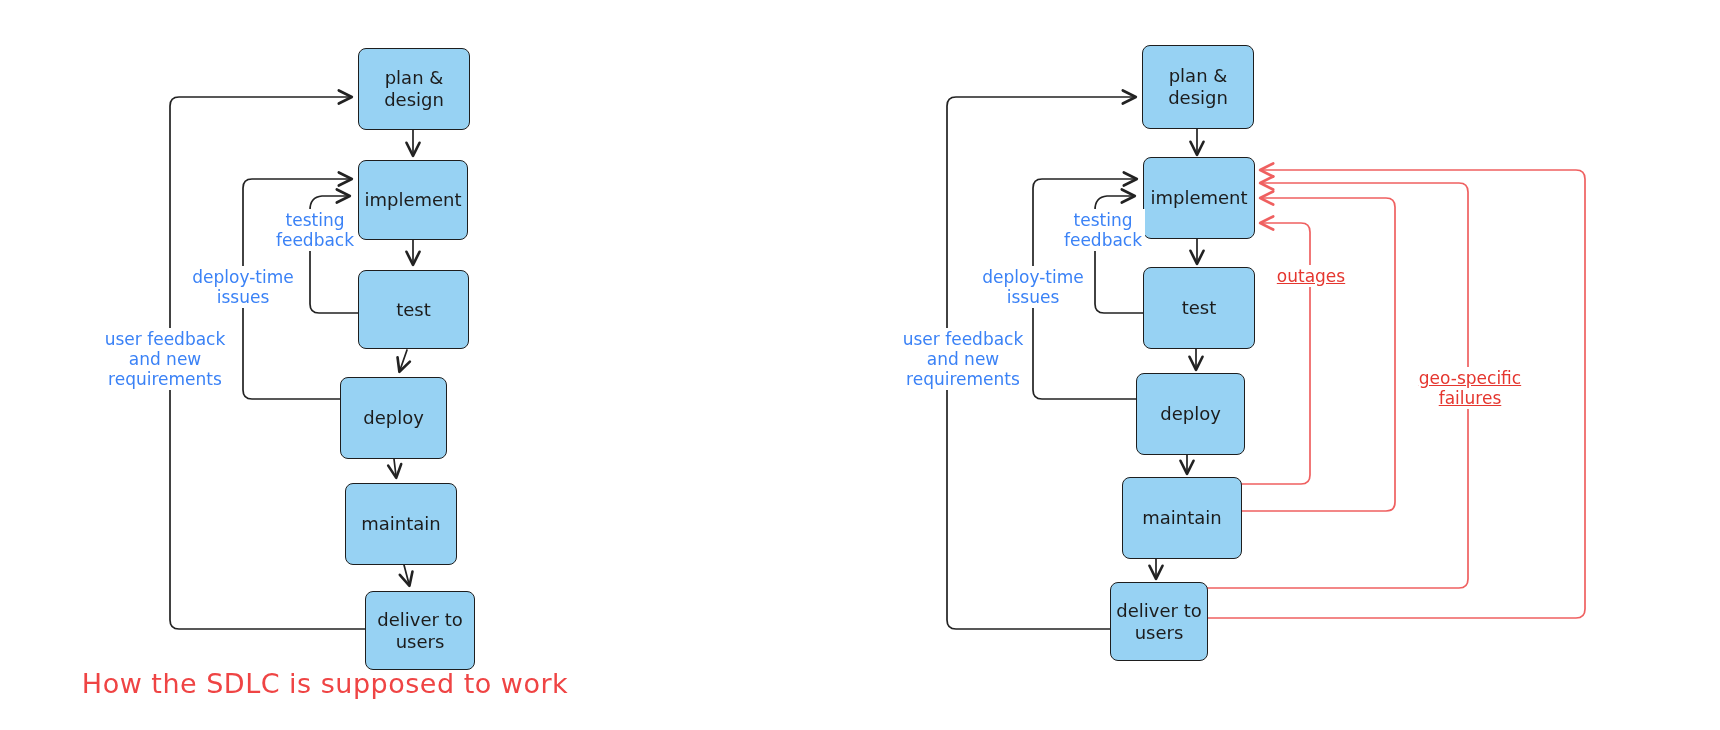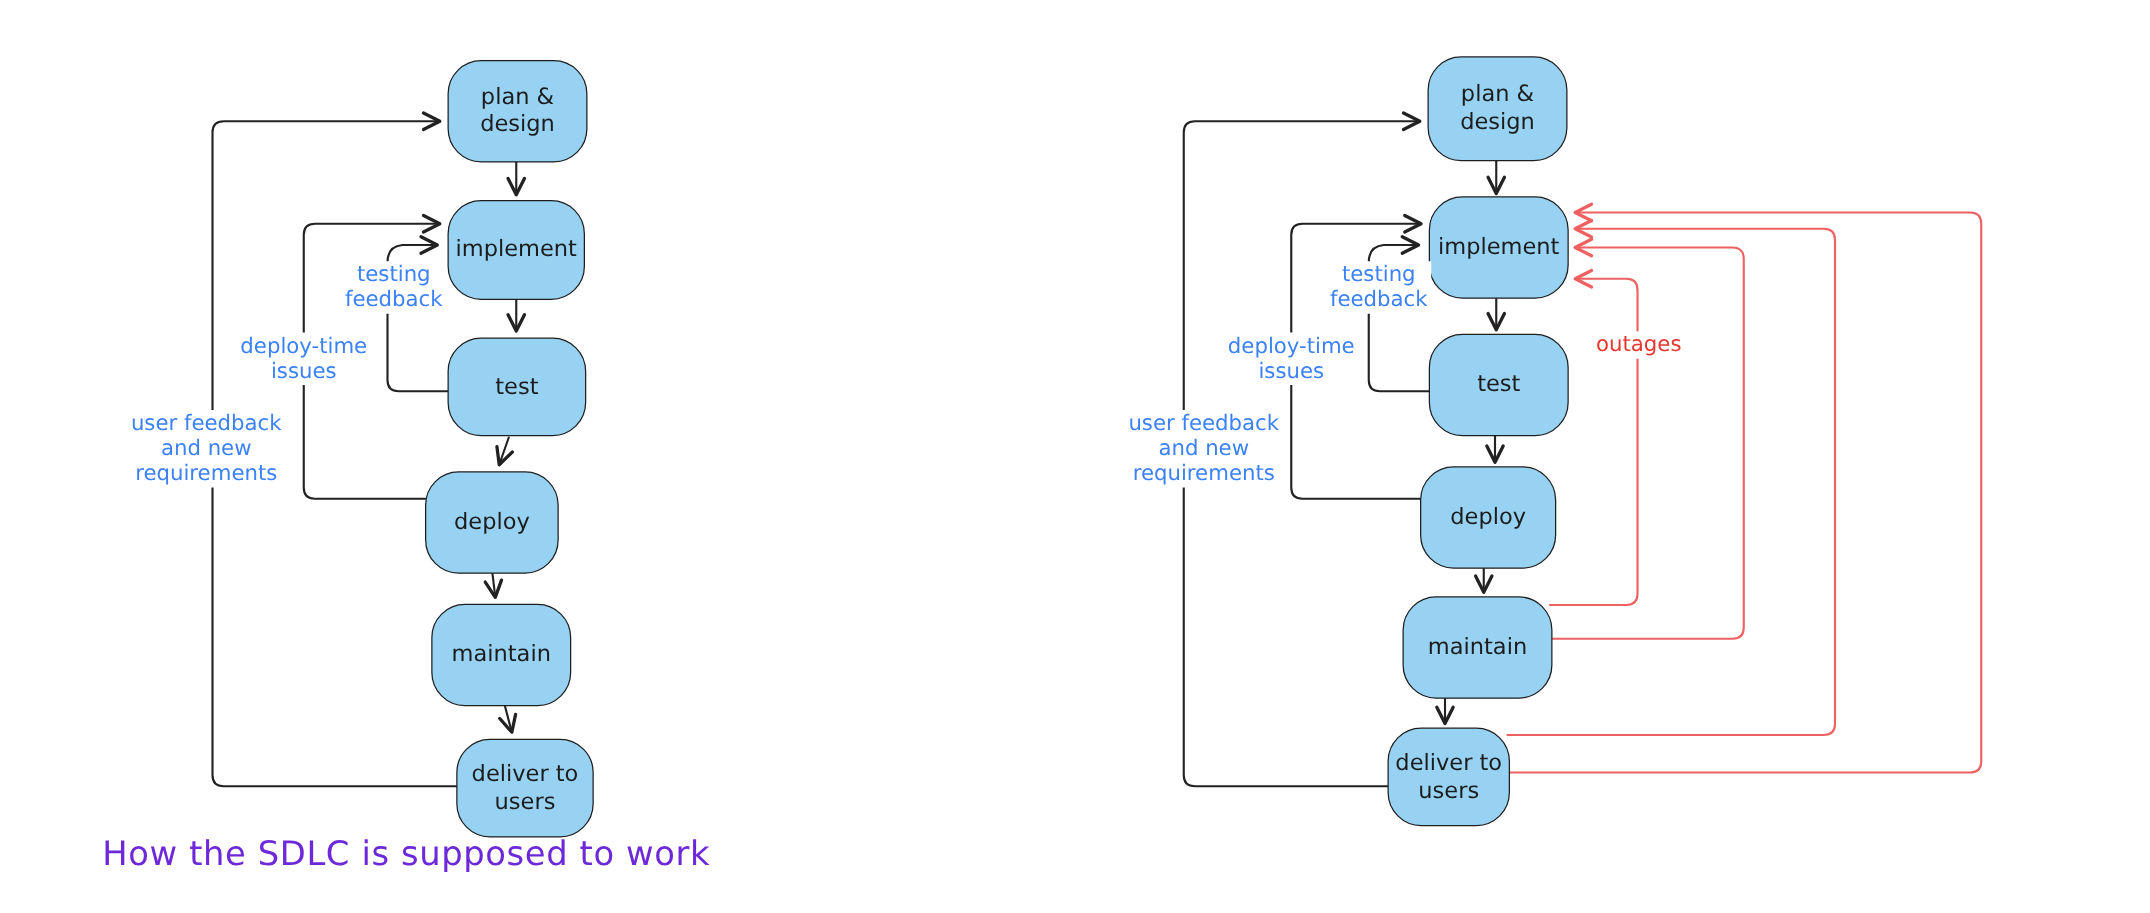--- a/index.html
+++ b/index.html
@@ -13,32 +13,32 @@
   .canvas{
     position:relative;width:1720px;height:730px;background:var(--bg);
     font-family:"DejaVu Sans",sans-serif;overflow:hidden;
   }
   .wires{position:absolute;left:0;top:0;z-index:1;}
   .wires path{fill:none;stroke-linecap:round;stroke-linejoin:round;}
   .wires path.black{stroke:var(--ink);stroke-width:1.7;}
   .wires path.red{stroke:var(--red-line);stroke-width:1.7;}
   .node{
     position:absolute;z-index:2;background:var(--box-fill);
-    border:1.8px solid #1e1e1e;border-radius:27px;
+    border:1.8px solid #1e1e1e;border-radius:8px;
     display:flex;align-items:center;justify-content:center;text-align:center;
     font-size:18px;line-height:22px;color:#1c1c1c;white-space:pre-line;
   }
   .lbl{
     position:absolute;z-index:3;background:var(--bg);
     text-align:center;white-space:pre-line;
     font-size:17px;line-height:20px;color:#3b82f6;padding:1px 0;
   }
-  .lbl.red{color:var(--red-text);}
+  .lbl.red{color:var(--red-text);text-decoration:underline;}
   .caption{
-    position:absolute;z-index:3;text-align:center;color:#6d28d9;
+    position:absolute;z-index:3;text-align:center;color:#ef4444;
     font-size:27px;line-height:34px;letter-spacing:0.5px;font-weight:500;
   }
 </style>
 </head>
 <body>
 
 <div class="canvas">
 
   <svg class="wires" width="1720" height="730" viewBox="0 0 1720 730">
     <defs>
@@ -103,15 +103,17 @@
 
   <div class="lbl" style="left:1061px;top:209px;width:84px">testing
 feedback</div>
   <div class="lbl" style="left:976px;top:266px;width:114px">deploy-time
 issues</div>
   <div class="lbl" style="left:896px;top:328px;width:134px">user feedback
 and new
 requirements</div>
 
   <div class="lbl red" style="left:1264px;top:265px;width:94px">outages</div>
+  <div class="lbl red" style="left:1404px;top:367px;width:132px">geo-specific
+failures</div>
 
 
 </div>
 
 </body></html>

